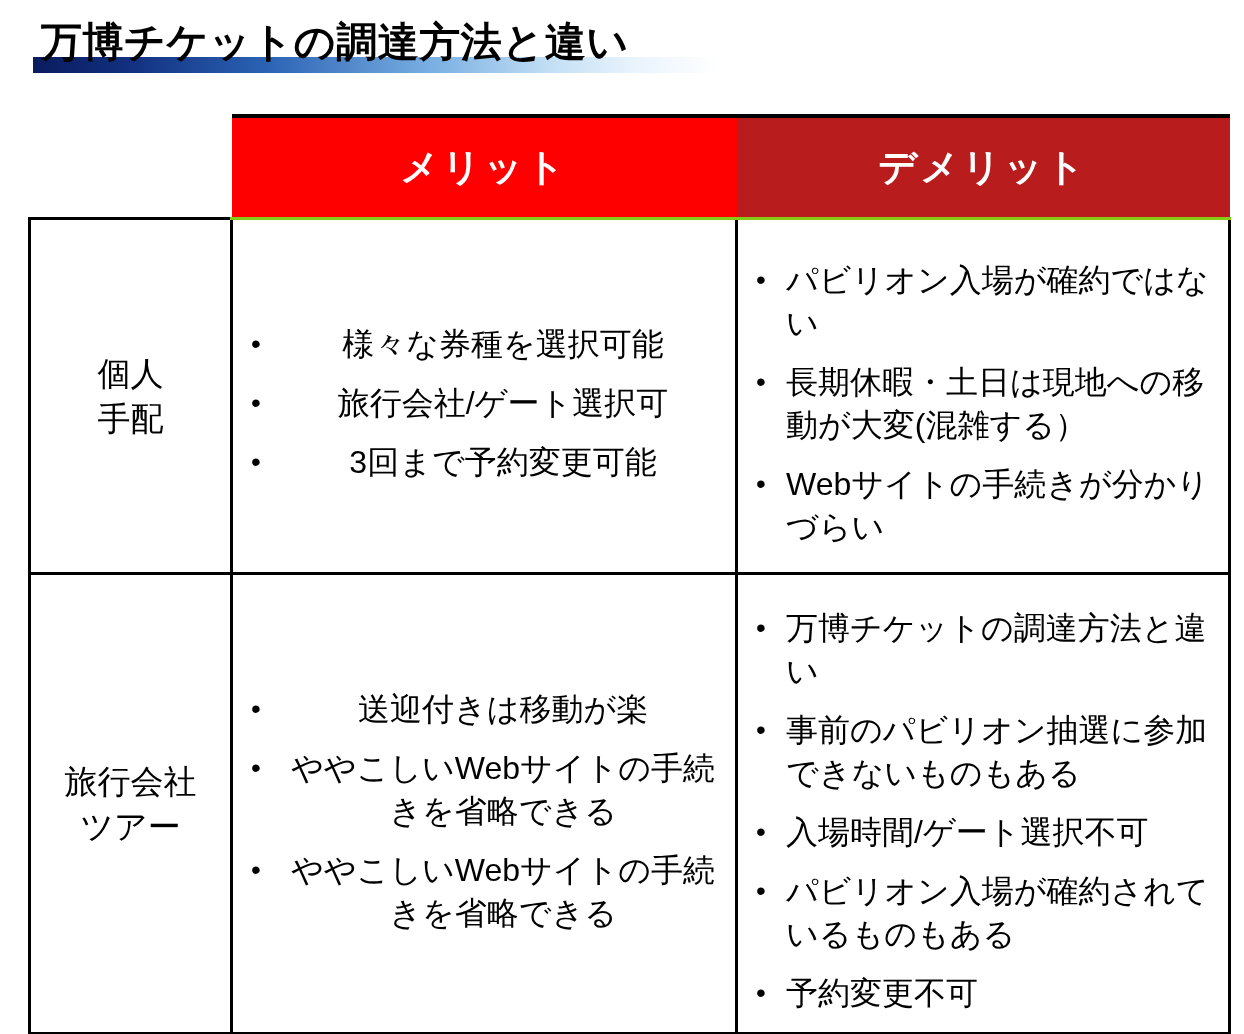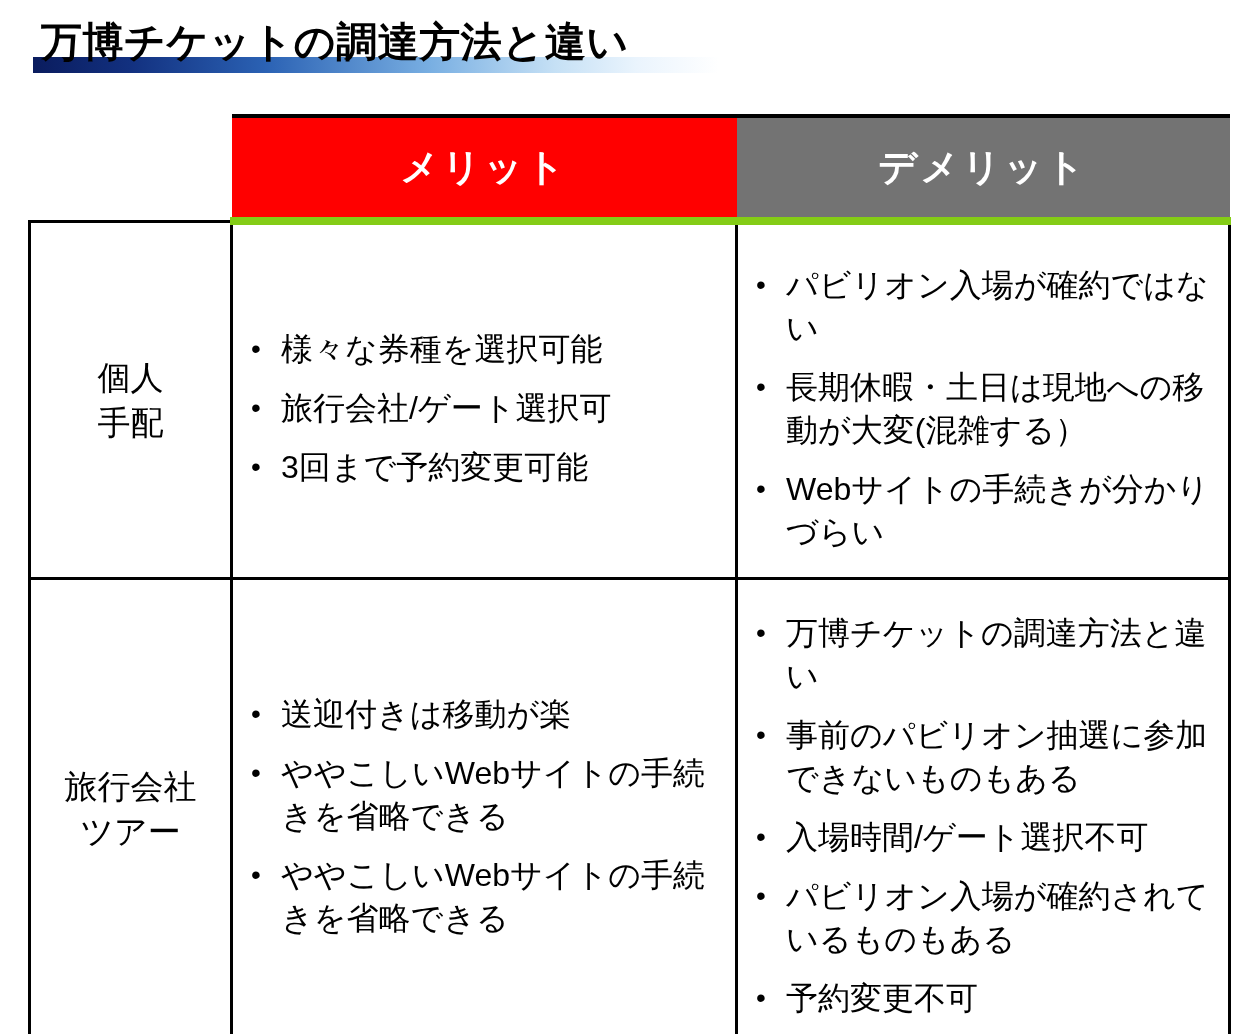--- a/index.html
+++ b/index.html
@@ -77,24 +77,24 @@
     height: 99px;
   }
   .hdr-cell {
     height: 99px;
     text-align: center;
     color: #ffffff;
     font-size: 38px;
     font-weight: bold;
     letter-spacing: 3px;
     border-top: 4px solid #000000;
-    border-bottom: 8px solid #84cc16;
+    border-bottom: 3px solid #84cc16;
   }
   .hdr-merit   { background: #ff0000; }
-  .hdr-demerit { background: #737373; }
+  .hdr-demerit { background: #b91c1c; }
 
   
   .body-cell {
     border: 3px solid #000000;
     background: #ffffff;
   }
   .row1 .body-cell { height: 352px; }
   .row2 .body-cell { height: 457px; }
 
   .label-cell {
@@ -120,21 +120,21 @@
     text-indent: 0;
   }
   ul.bullets li::before {
     content: "\2022";
     position: absolute;
     left: 4px;
     top: -1px;
     font-size: 28px;
     line-height: 43px;
   }
-  .merit-cell ul.bullets { padding-left: 14px; }
+  .merit-cell ul.bullets { padding-left: 14px; text-align: center; }
   .demerit-cell ul.bullets { padding-left: 14px; }
 </style>
 </head>
 <body>
 
 <div id="title-block">
   <div id="title-underline"></div>
   <div id="title-text">万博チケットの調達方法と違い</div>
 </div>
 

